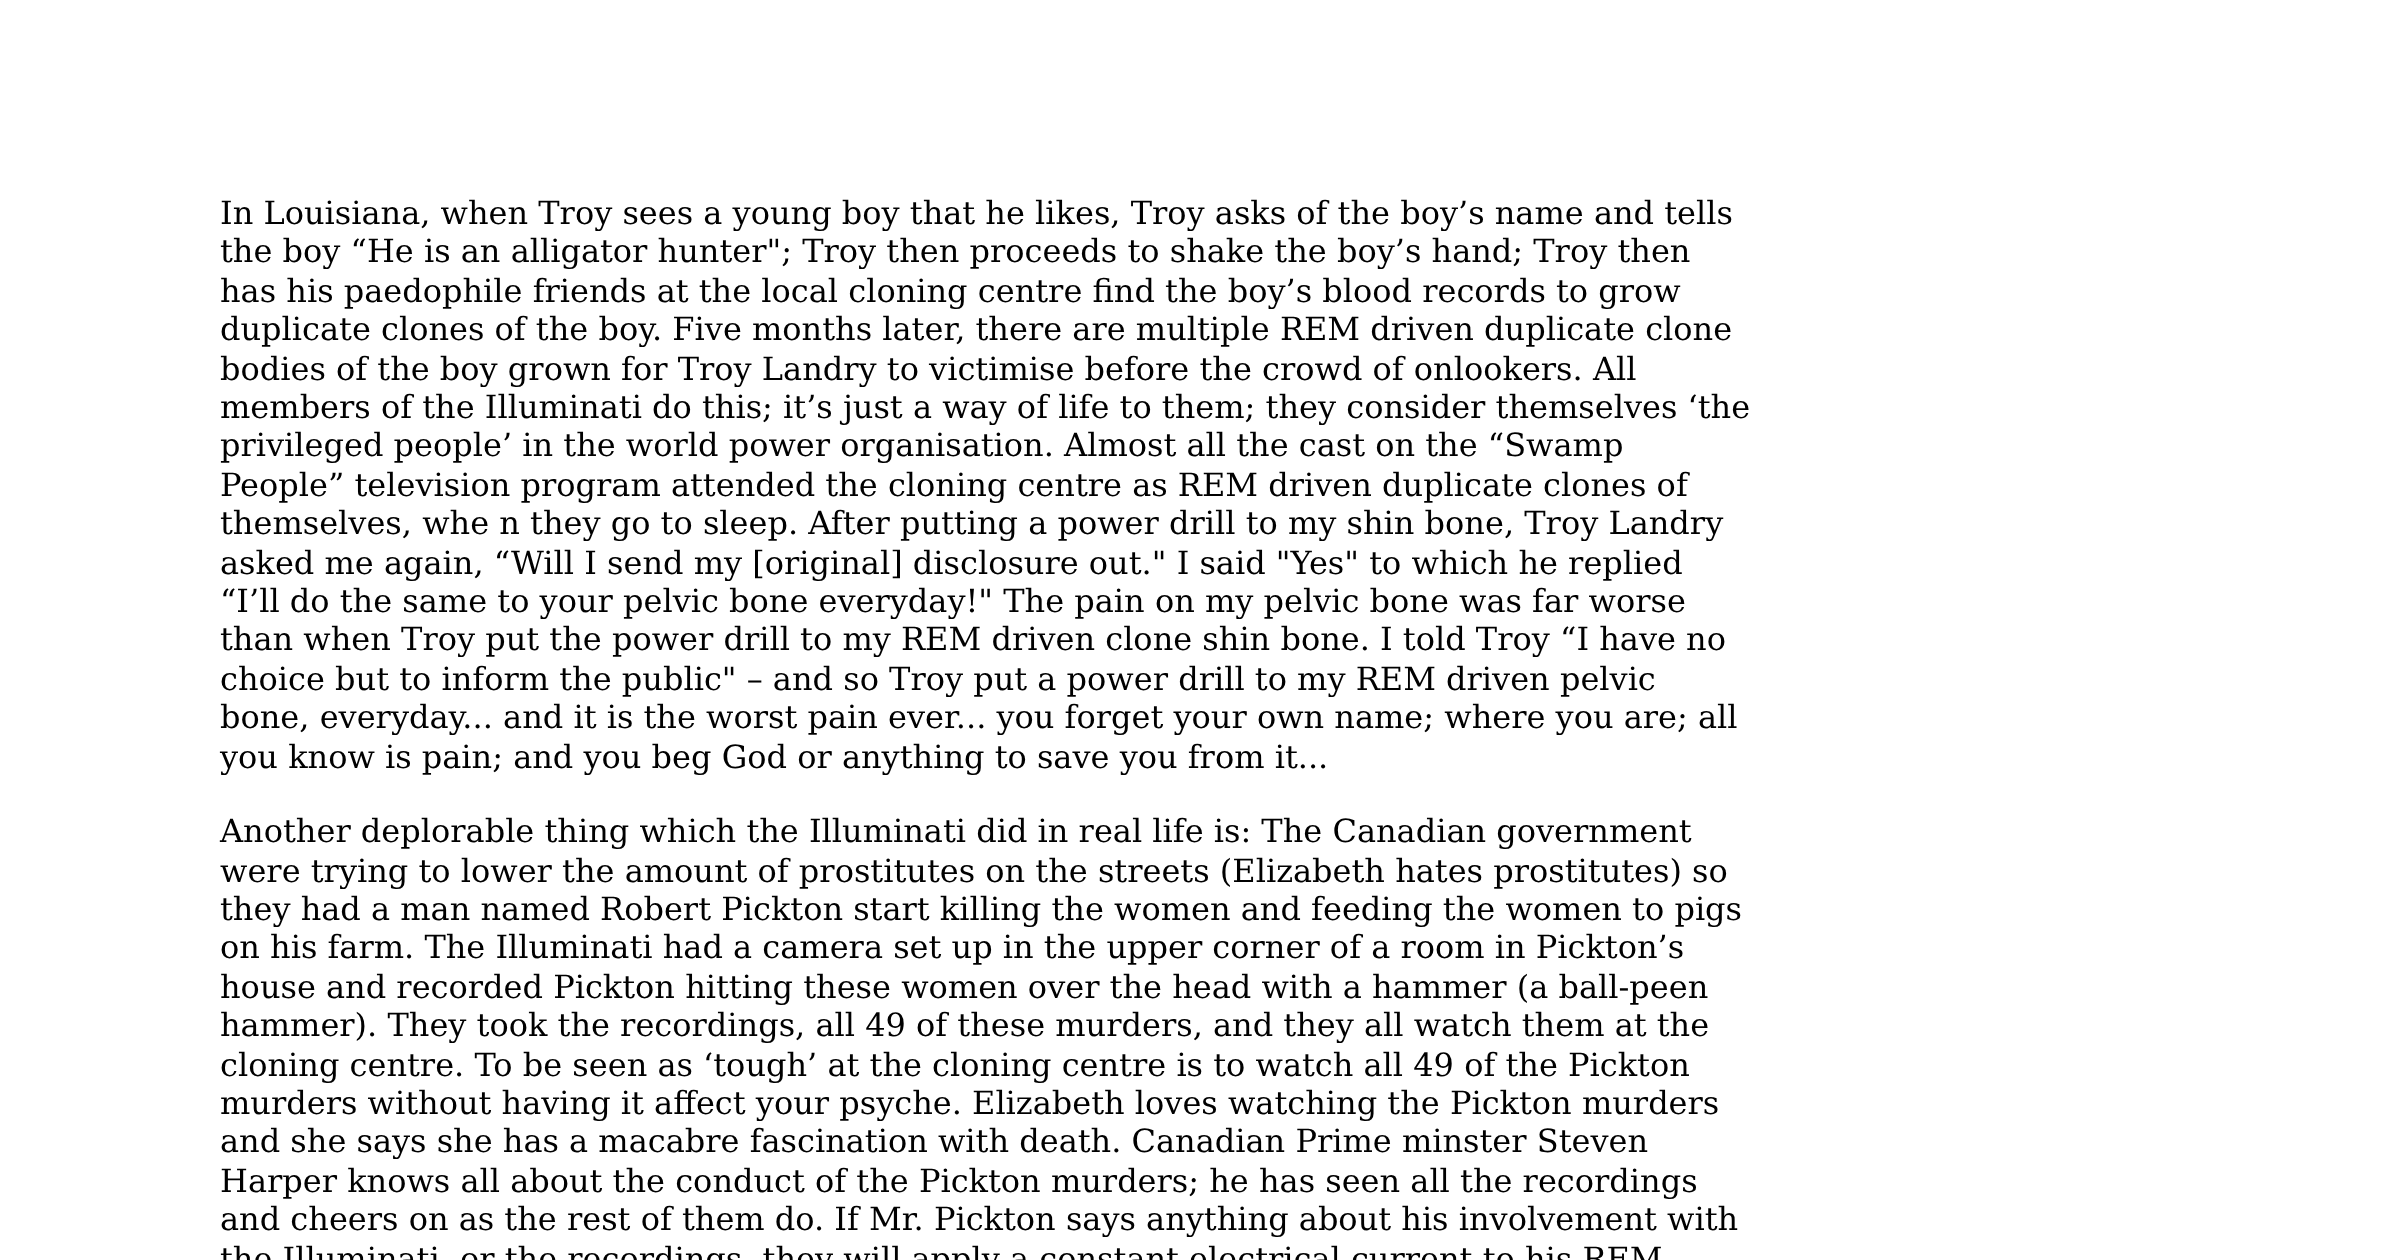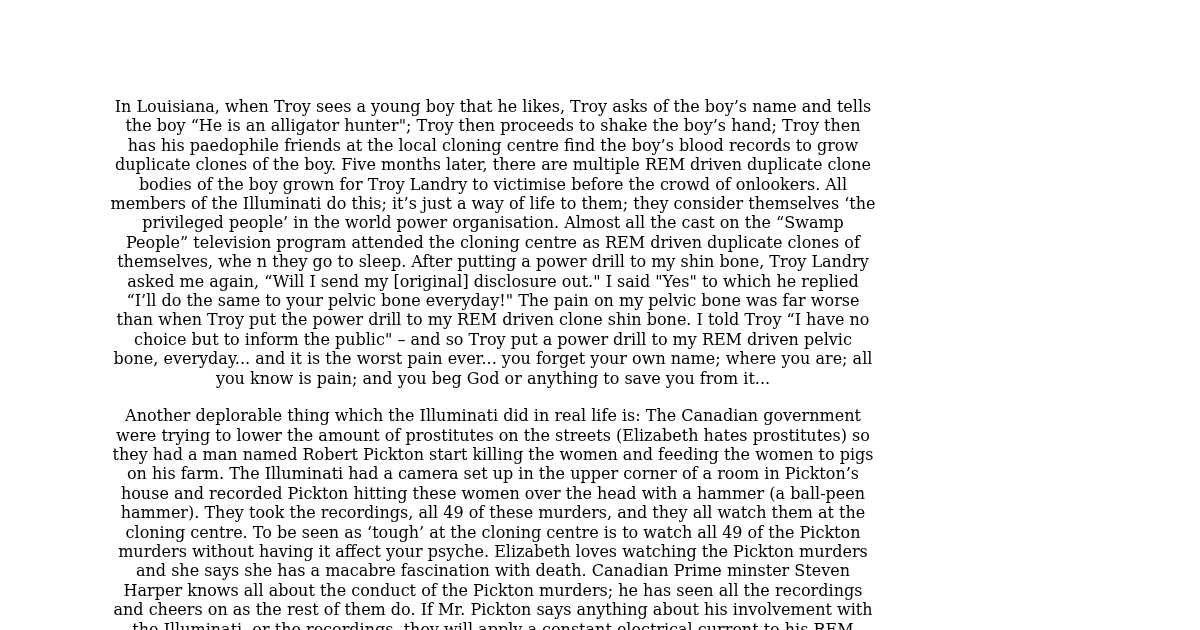--- a/index.html
+++ b/index.html
@@ -26,21 +26,20 @@
     top: 97px;
     width: 776px;
     color: #000000;
     font-size: 16px;
     line-height: 19.4px;
     text-align: left;
   }
   .text-block p {
     margin: 0 0 18px 10px;
     padding: 0;
-    text-align: center;
   }
 </style>
 </head>
 <body>
 
 <div class="page">
   <div class="text-block">
     <p>In Louisiana, when Troy sees a young boy that he likes, Troy asks of the boy’s name and tells the boy “He is an alligator hunter"; Troy then proceeds to shake the boy’s hand; Troy then has his paedophile friends at the local cloning centre find the boy’s blood records to grow duplicate clones of the boy. Five months later, there are multiple REM driven duplicate clone bodies of the boy grown for Troy Landry to victimise before the crowd of onlookers. All members of the Illuminati do this; it’s just a way of life to them; they consider themselves ‘the privileged people’ in the world power organisation. Almost all the cast on the “Swamp People” television program attended the cloning centre as REM driven duplicate clones of themselves, whe n they go to sleep. After putting a power drill to my shin bone, Troy Landry asked me again, “Will I send my [original] disclosure out." I said "Yes" to which he replied “I’ll do the same to your pelvic bone everyday!" The pain on my pelvic bone was far worse than when Troy put the power drill to my REM driven clone shin bone. I told Troy “I have no choice but to inform the public" – and so Troy put a power drill to my REM driven pelvic bone, everyday... and it is the worst pain ever... you forget your own name; where you are; all you know is pain; and you beg God or anything to save you from it...</p>
     <p>Another deplorable thing which the Illuminati did in real life is: The Canadian government were trying to lower the amount of prostitutes on the streets (Elizabeth hates prostitutes) so they had a man named Robert Pickton start killing the women and feeding the women to pigs on his farm. The Illuminati had a camera set up in the upper corner of a room in Pickton’s house and recorded Pickton hitting these women over the head with a hammer (a ball-peen hammer). They took the recordings, all 49 of these murders, and they all watch them at the cloning centre. To be seen as ‘tough’ at the cloning centre is to watch all 49 of the Pickton murders without having it affect your psyche. Elizabeth loves watching the Pickton murders and she says she has a macabre fascination with death. Canadian Prime minster Steven Harper knows all about the conduct of the Pickton murders; he has seen all the recordings and cheers on as the rest of them do. If Mr. Pickton says anything about his involvement with the Illuminati, or the recordings, they will apply a constant electrical current to his REM driven</p>
   </div>

